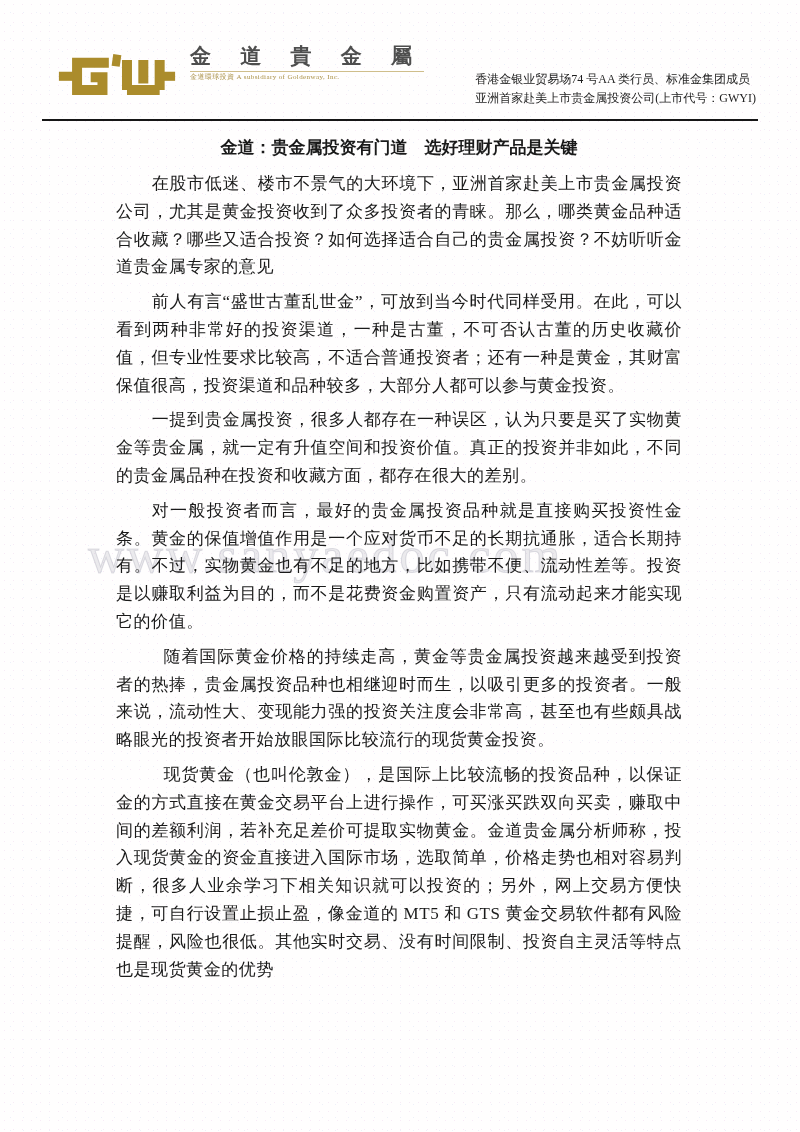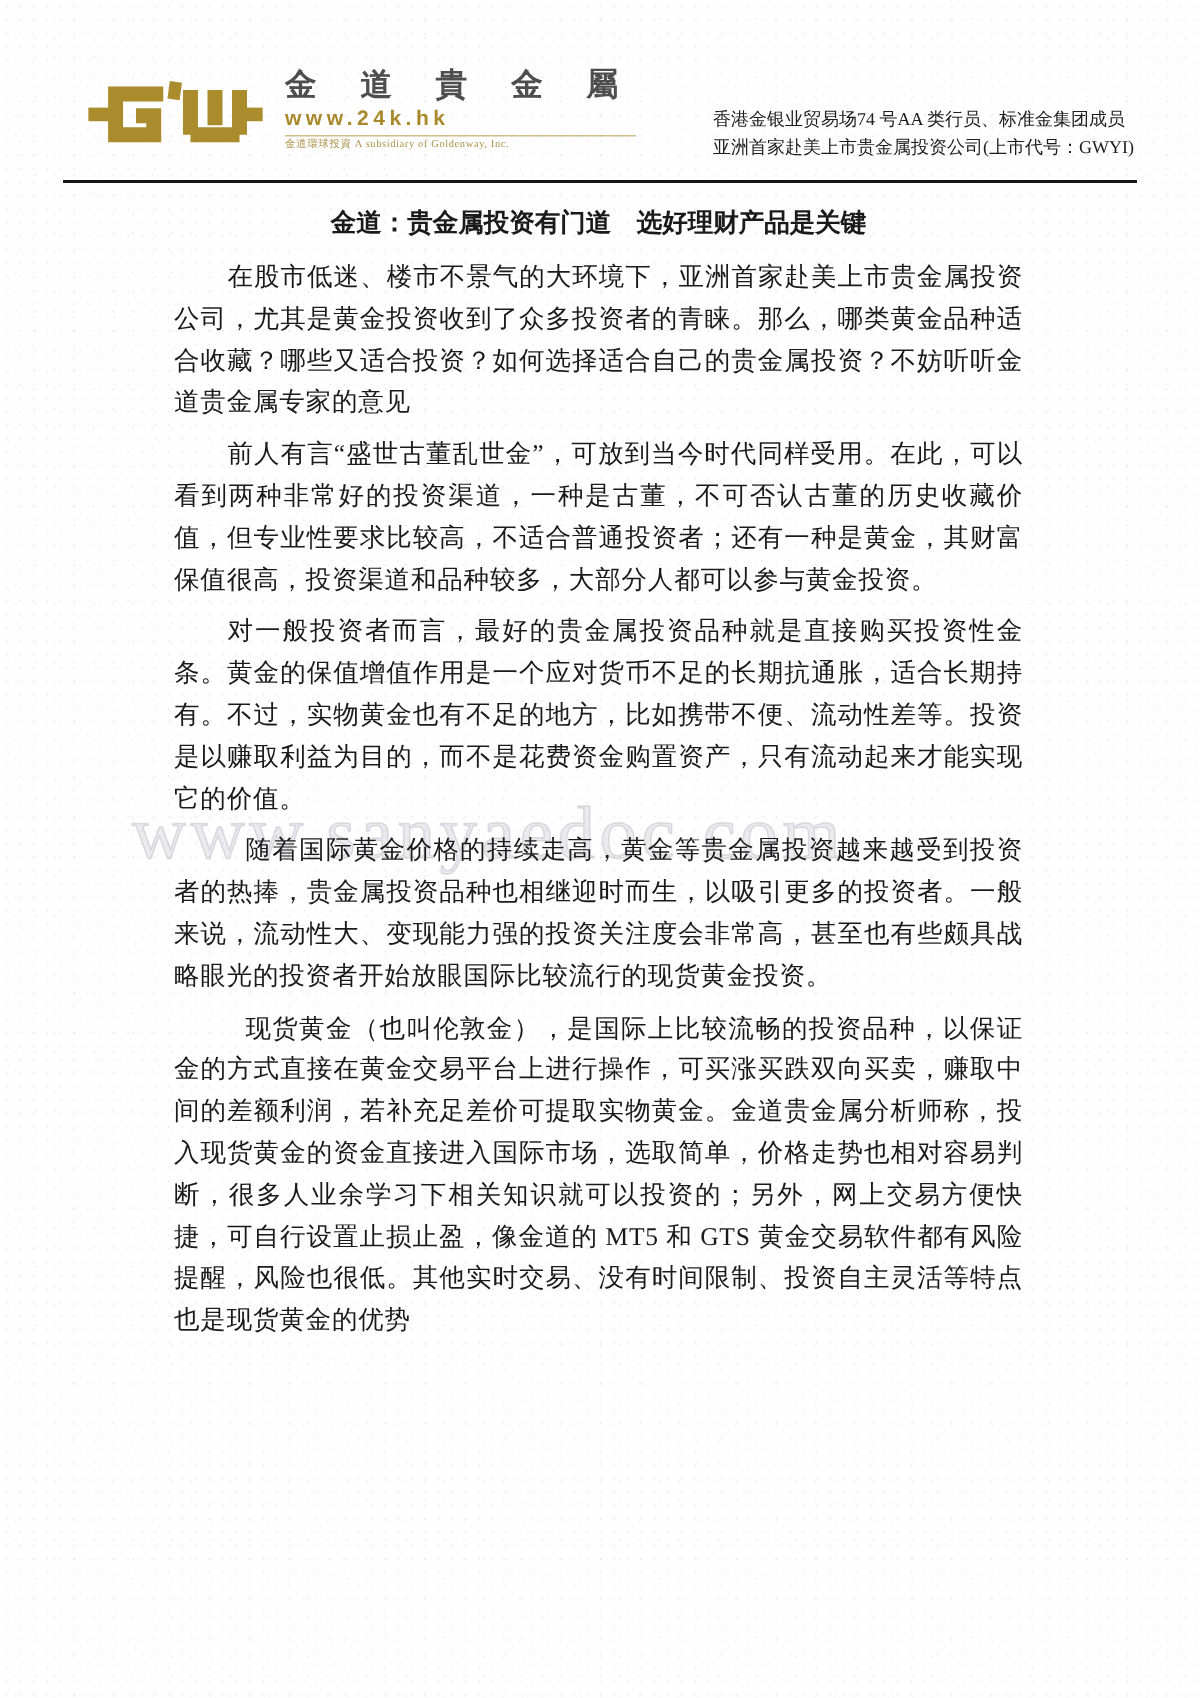--- a/index.html
+++ b/index.html
@@ -90,36 +90,36 @@
           <rect x="1" y="23" width="16" height="10" fill="#ab8c2c"></rect>
 
           <rect x="60" y="4" width="9" height="13" fill="#ab8c2c" transform="rotate(8 64 10)"></rect>
 
           <path d="M76,10 V43 M94,10 V36 M112,10 V43 M76,43 H112" fill="none" stroke="#ab8c2c" stroke-width="11"></path>
           <rect x="113" y="23" width="16" height="10" fill="#ab8c2c"></rect>
         </svg>
       </div>
       <div class="logo-text">
         <div class="company-name">金 道 貴 金 屬</div>
-        <div class="website">www.24k.hk</div>
         <div class="tagline">金道環球投資  A subsidiary of Goldenway, Inc.</div>
       </div>
     </div>
     <div class="header-right">
       <div>香港金银业贸易场74 号AA 类行员、标准金集团成员</div>
       <div>亚洲首家赴美上市贵金属投资公司(上市代号：GWYI)</div>
     </div>
   </div>
 
   <hr class="rule">
 
   <div class="watermark">www.sanyaedoc.com</div>
 
   <div class="content">
     <div class="doc-title">金道：贵金属投资有门道　选好理财产品是关键</div>
     <p>在股市低迷、楼市不景气的大环境下，亚洲首家赴美上市贵金属投资公司，尤其是黄金投资收到了众多投资者的青睐。那么，哪类黄金品种适合收藏？哪些又适合投资？如何选择适合自己的贵金属投资？不妨听听金道贵金属专家的意见</p>
     <p>前人有言“盛世古董乱世金”，可放到当今时代同样受用。在此，可以看到两种非常好的投资渠道，一种是古董，不可否认古董的历史收藏价值，但专业性要求比较高，不适合普通投资者；还有一种是黄金，其财富保值很高，投资渠道和品种较多，大部分人都可以参与黄金投资。</p>
+    <p>一提到贵金属投资，很多人都存在一种误区，认为只要是买了实物黄金等贵金属，就一定有升值空间和投资价值。真正的投资并非如此，不同的贵金属品种在投资和收藏方面，都存在很大的差别。</p>
     <p>对一般投资者而言，最好的贵金属投资品种就是直接购买投资性金条。黄金的保值增值作用是一个应对货币不足的长期抗通胀，适合长期持有。不过，实物黄金也有不足的地方，比如携带不便、流动性差等。投资是以赚取利益为目的，而不是花费资金购置资产，只有流动起来才能实现它的价值。</p>
     <p class="indent-3">随着国际黄金价格的持续走高，黄金等贵金属投资越来越受到投资者的热捧，贵金属投资品种也相继迎时而生，以吸引更多的投资者。一般来说，流动性大、变现能力强的投资关注度会非常高，甚至也有些颇具战略眼光的投资者开始放眼国际比较流行的现货黄金投资。</p>
     <p class="indent-3">现货黄金（也叫伦敦金），是国际上比较流畅的投资品种，以保证金的方式直接在黄金交易平台上进行操作，可买涨买跌双向买卖，赚取中间的差额利润，若补充足差价可提取实物黄金。金道贵金属分析师称，投入现货黄金的资金直接进入国际市场，选取简单，价格走势也相对容易判断，很多人业余学习下相关知识就可以投资的；另外，网上交易方便快捷，可自行设置止损止盈，像金道的 MT5 和 GTS 黄金交易软件都有风险提醒，风险也很低。其他实时交易、没有时间限制、投资自主灵活等特点也是现货黄金的优势</p>
   </div>
 
 </div>
 
 </body></html>

